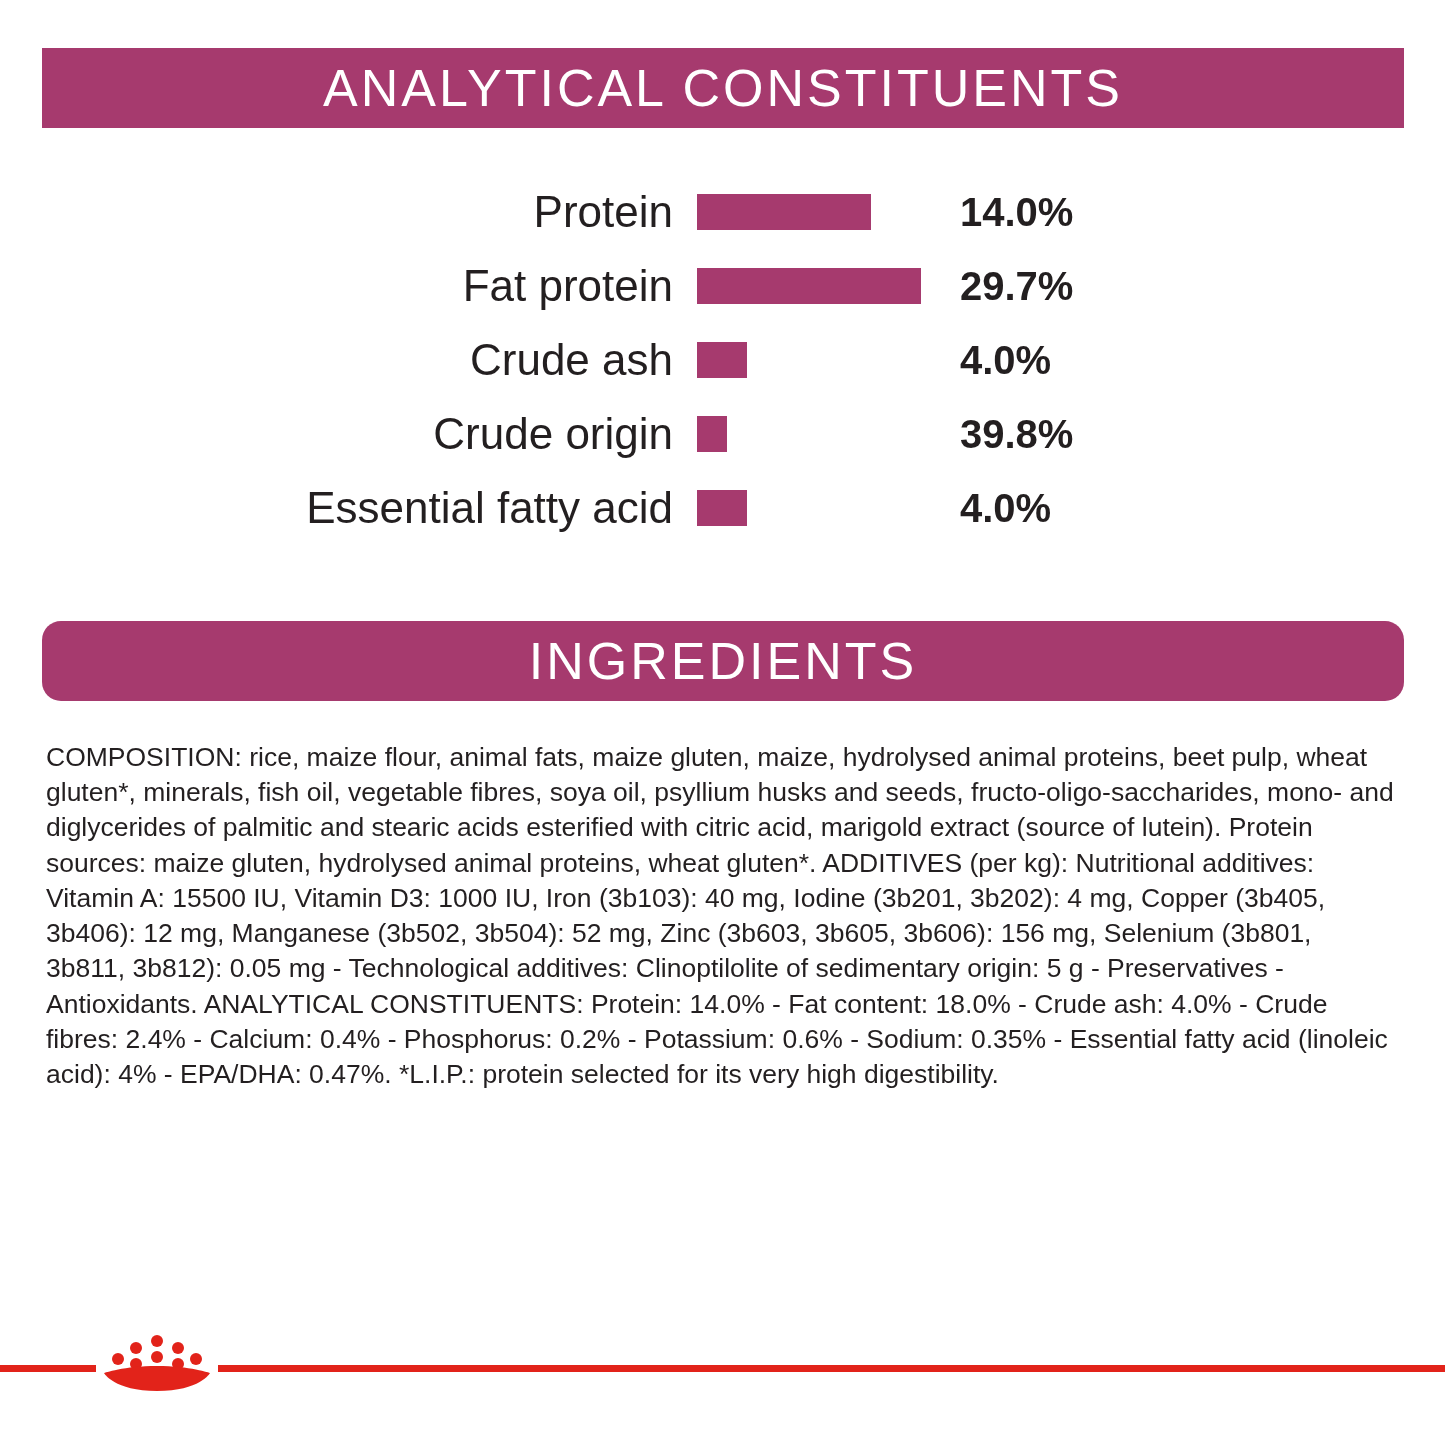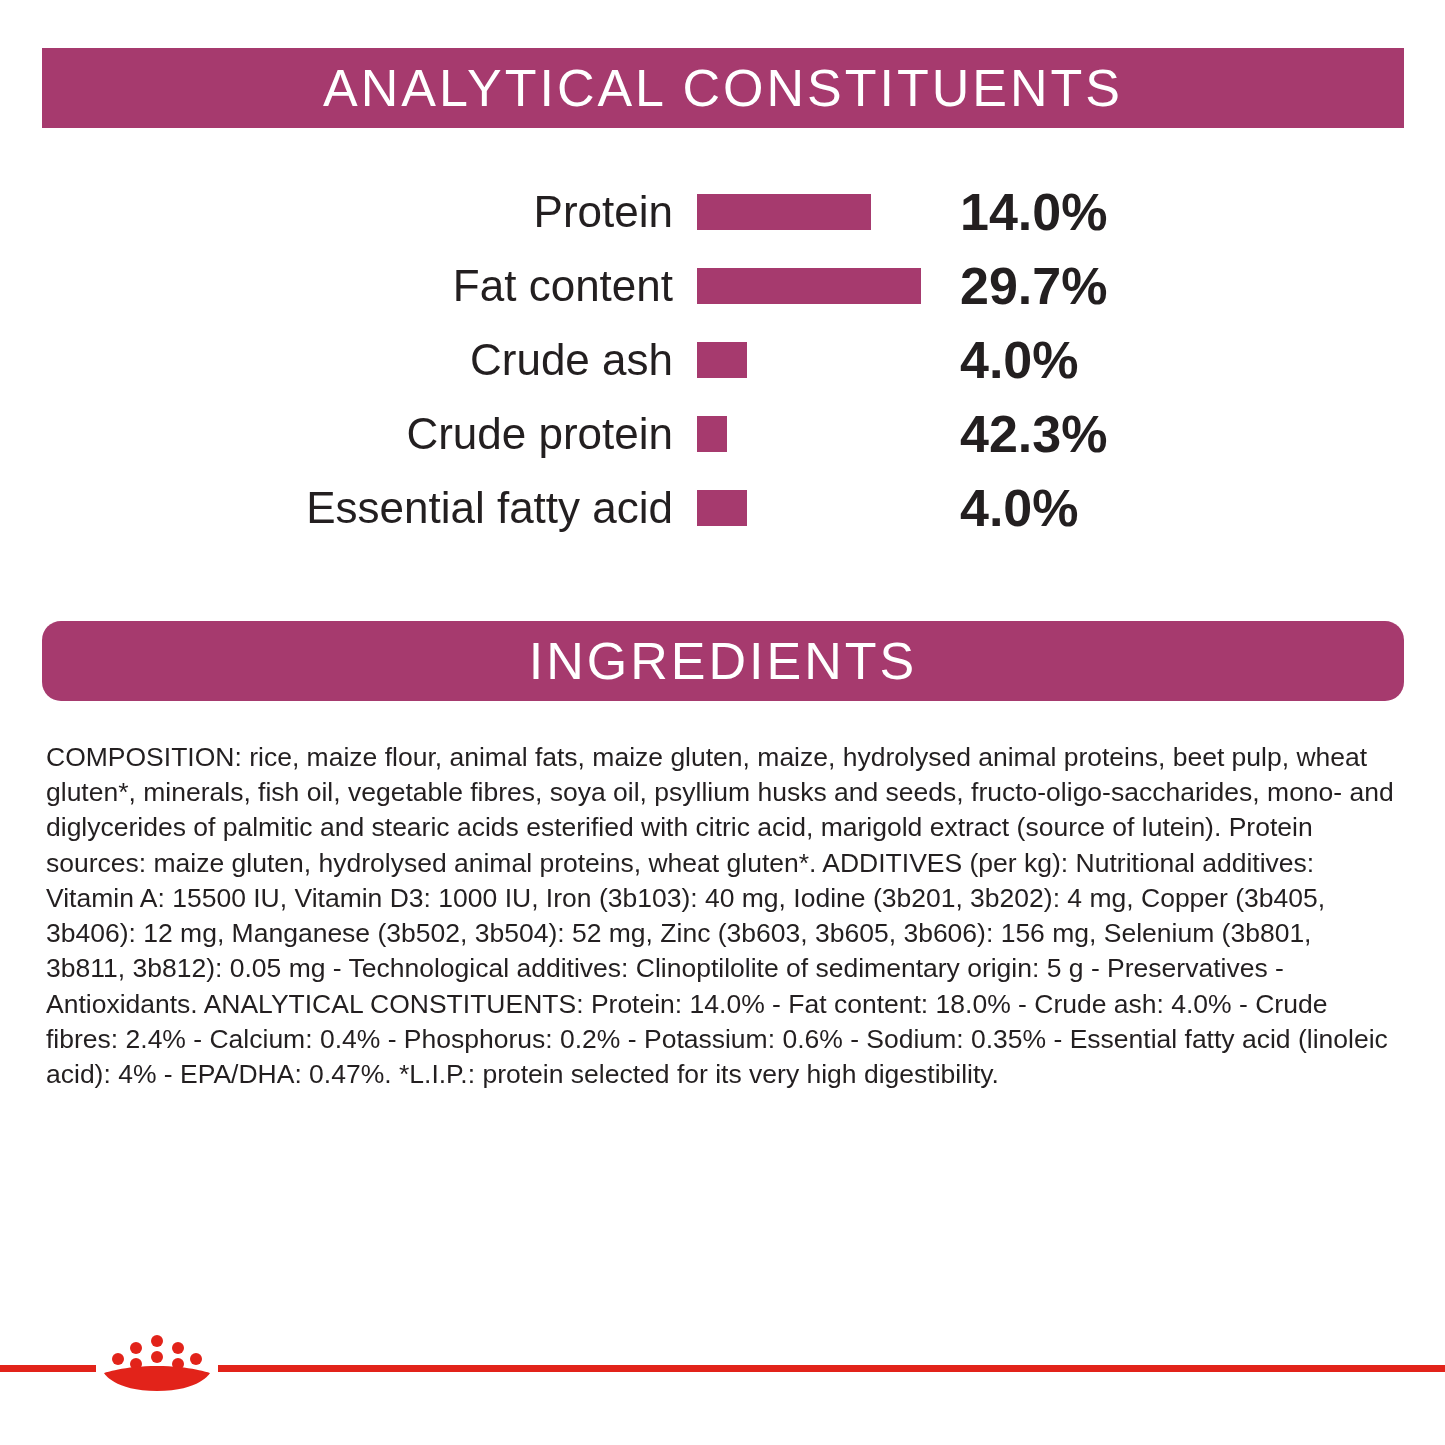--- a/index.html
+++ b/index.html
@@ -76,21 +76,21 @@
     width: 245px;
     display: flex;
     align-items: center;
   }
   .row .bar {
     height: 36px;
     background: #a63a6e;
     display: block;
   }
   .row .value {
-    font-size: 52px;
+    font-size: 40px;
     font-weight: bold;
     color: #231f20;
     padding-left: 18px;
     white-space: nowrap;
   }
 
   
   .composition {
     position: absolute;
     top: 740px;
@@ -147,41 +147,41 @@
 
     <div class="row">
       <span class="label">Protein</span>
       <span class="bar-wrap">
         <span class="bar" style="width:174px"></span>
       </span>
       <span class="value">14.0%</span>
     </div>
 
     <div class="row">
-      <span class="label">Fat content</span>
+      <span class="label">Fat protein</span>
       <span class="bar-wrap">
         <span class="bar" style="width:224px"></span>
       </span>
       <span class="value">29.7%</span>
     </div>
 
     <div class="row">
       <span class="label">Crude ash</span>
       <span class="bar-wrap">
         <span class="bar" style="width:50px"></span>
       </span>
       <span class="value">4.0%</span>
     </div>
 
     <div class="row">
-      <span class="label">Crude protein</span>
+      <span class="label">Crude origin</span>
       <span class="bar-wrap">
         <span class="bar" style="width:30px"></span>
       </span>
-      <span class="value">42.3%</span>
+      <span class="value">39.8%</span>
     </div>
 
     <div class="row">
       <span class="label">Essential fatty acid</span>
       <span class="bar-wrap">
         <span class="bar" style="width:50px"></span>
       </span>
       <span class="value">4.0%</span>
     </div>
 

